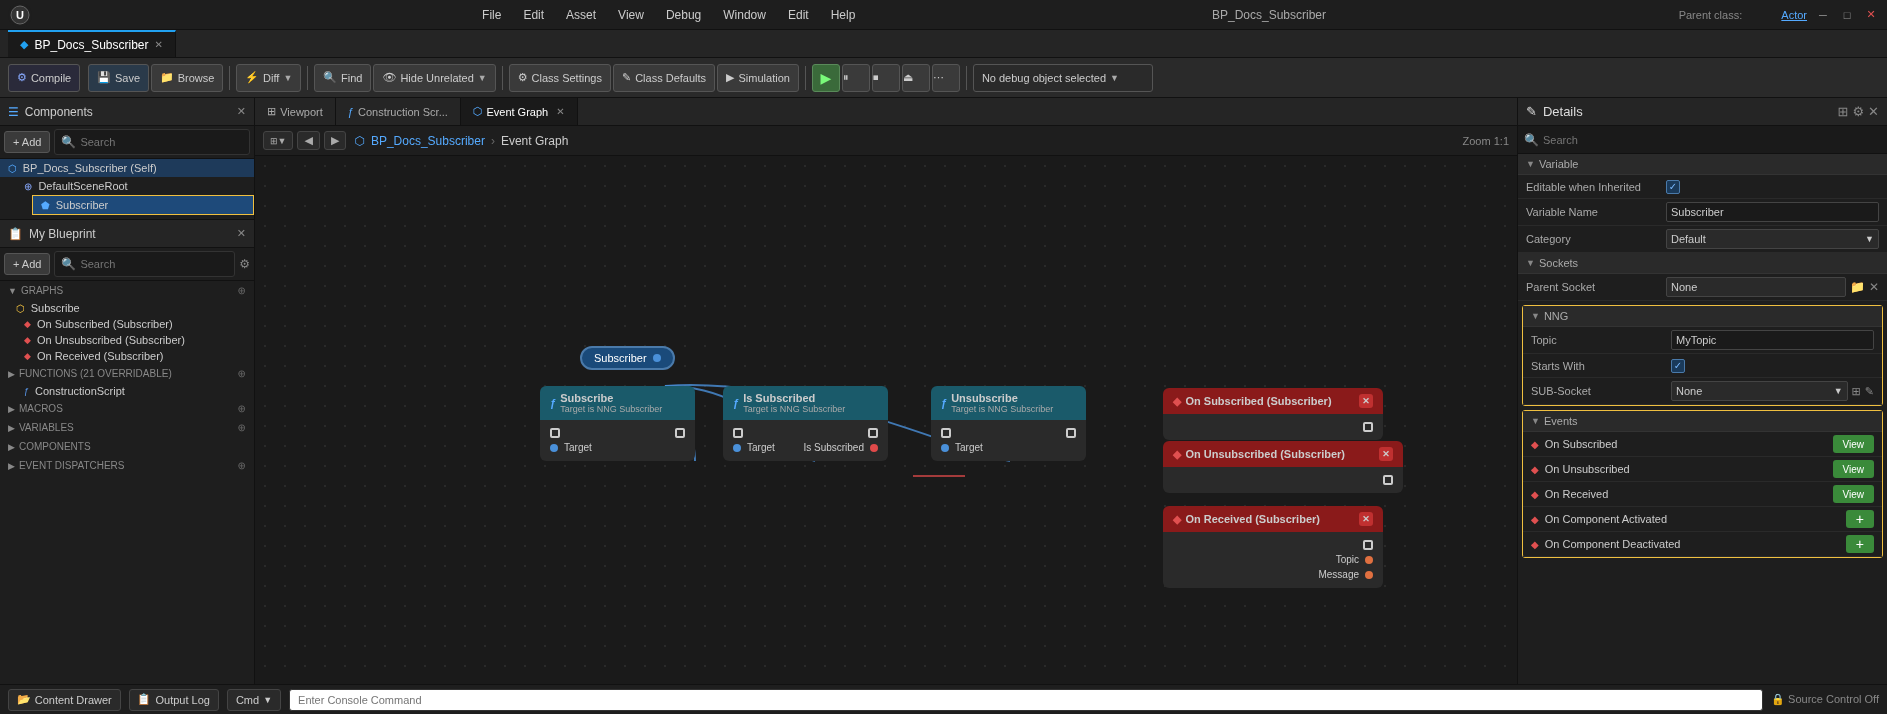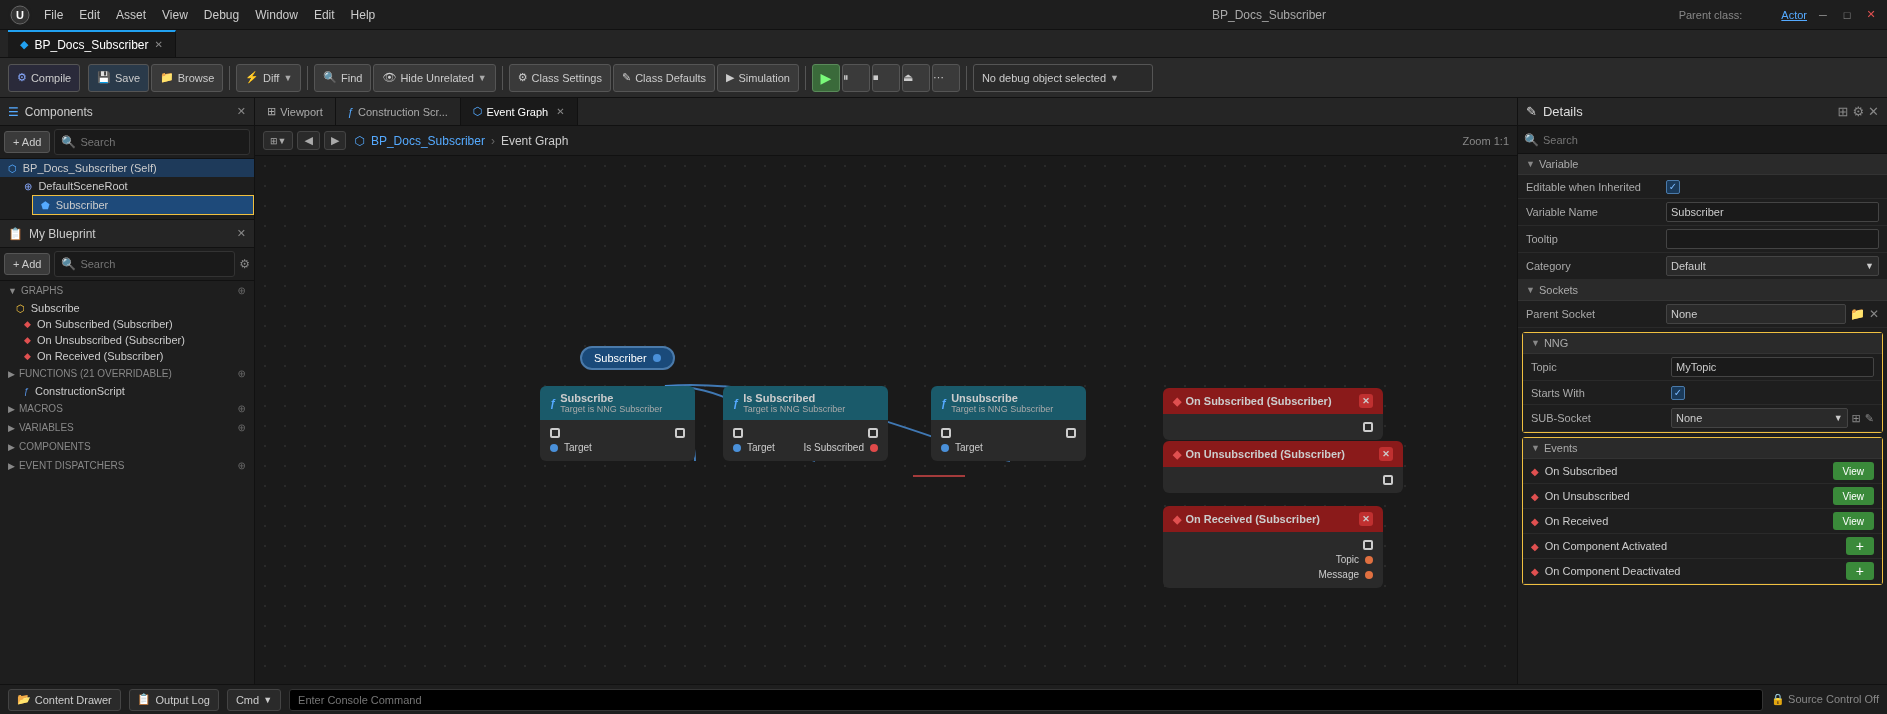--- a/index.html
+++ b/index.html
@@ -28,24 +28,25 @@
       background: #1e1e1e;
       border-radius: 50%;
       display: flex;
       align-items: center;
       justify-content: center;
       margin-right: 8px;
       flex-shrink: 0;
     }
     #menu-bar {
       display: flex;
-      gap: 8px;
+      gap: 14px;
       flex: 1;
       font-size: 12px;
       color: #ccc;
+      justify-content: flex-end;
     }
     #menu-bar span { cursor: pointer; padding: 2px 4px; }
     #window-controls {
       display: flex;
       gap: 8px;
       margin-left: auto;
       font-size: 11px;
       color: #999;
     }
     #window-controls span {
@@ -501,21 +502,21 @@
       border: 1px solid #444;
       border-radius: 3px;
       color: #ccc;
       font-size: 11px;
       padding: 0 8px;
       cursor: pointer;
       display: flex; align-items: center; gap: 4px;
     }
     .cmd-input {
       flex: 1;
-      background: #000000;
+      background: #ffffff;
       border: 1px solid #333;
       border-radius: 3px;
       color: #888;
       font-size: 11px;
       padding: 2px 8px;
       height: 22px;
     }
     .source-control { margin-left: auto; color: #888; font-size: 11px; }
     .bp-section-header {
       display: flex;
@@ -937,24 +938,20 @@
       <div class="prop-row">
         <span class="prop-label">Editable when Inherited</span>
         <div class="checkbox">✓</div>
       </div>
 
       <div class="prop-row">
         <span class="prop-label">Variable Name</span>
         <input class="prop-input" style="background: rgb(26, 26, 26); border: 1px solid rgb(68, 68, 68); border-radius: 2px; color: rgb(204, 204, 204); font-size: 11px; padding: 2px 4px; height: 20px; flex: 1 1 0%;" value="Subscriber">
       </div>
 
-      <div class="prop-row">
-        <span class="prop-label">Tooltip</span>
-        <input class="prop-input" style="background: rgb(26, 26, 26); border: 1px solid rgb(68, 68, 68); border-radius: 2px; color: rgb(204, 204, 204); font-size: 11px; padding: 2px 4px; height: 20px; flex: 1 1 0%;">
-      </div>
 
       <div class="prop-row">
         <span class="prop-label">Category</span>
         <div class="select-input">
           <span>Default</span>
           <span style="font-size:9px;">▼</span>
         </div>
       </div>
 
       <div class="section-header">

